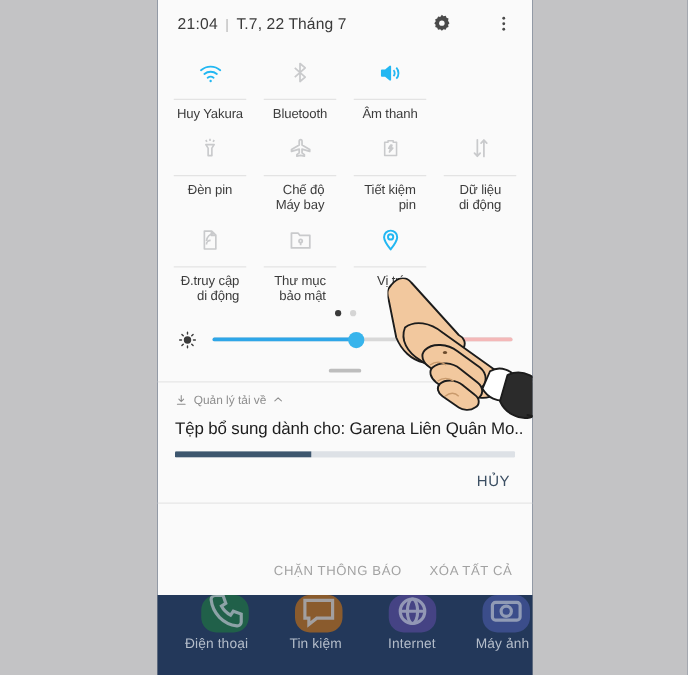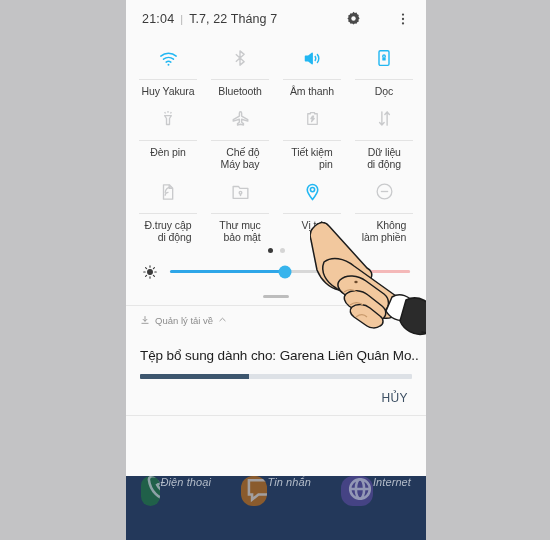--- a/index.html
+++ b/index.html
@@ -30,24 +30,23 @@
     left: 0; top: 476px;
     width: 300px; height: 64px;
     background: #23385a;
     display: flex;
     align-items: flex-start;
     justify-content: space-around;
     padding-top: 0px;
   }
   .dock-item {
     width: 70px;
-    display: flex; flex-direction: row;
-    align-items: flex-start;
+    display: flex; flex-direction: column;
+    align-items: flex-end;
     padding-top: 0px;
-    font-style: italic;
   }
   .dock-ico {
     width: 38px; height: 30px;
     border-radius: 12px;
     margin-bottom: 3px;
     position: relative;
     opacity: .62;
     overflow: hidden;
   }
   .dock-ico svg { position: absolute; left: 0; top: -6px; }
@@ -177,21 +176,21 @@
 
   .hr { height: 1px; background: #e6e6e6; }
 
   
   #notif { padding: 9px 14px 0; }
   #notif-app {
     display: flex; 
     gap: 5px;
     color: #8d8d8d;
     font-size: 9.5px;
-    margin-bottom: 21px;
+    margin-bottom: 7px;
   }
   #notif-title {
     font-size: 13.5px;
     color: #1c1c1c;
     letter-spacing: -.1px;
     margin-bottom: 11px;
     white-space: nowrap;
     text-align: right;
   }
   #notif-track {
@@ -252,34 +251,43 @@
         </div>
         <div class="dock-label">Điện thoại</div>
       </div>
 
       <div class="dock-item">
         <div class="dock-ico" style="background:#c97112">
           <svg width="38" height="38" viewBox="0 0 24 24" fill="none" stroke="#f0dfcb" stroke-width="1.6">
             <path d="M5 6.5h14v9H11l-4 3.2v-3.2H5z"></path>
           </svg>
         </div>
-        <div class="dock-label">Tin nhắn</div>
+        <div class="dock-label">Tin kiệm</div>
       </div>
 
       <div class="dock-item">
         <div class="dock-ico" style="background:#5a4b9e">
           <svg width="38" height="38" viewBox="0 0 24 24" fill="none" stroke="#d6d1ee" stroke-width="1.6">
             <circle cx="12" cy="12" r="6.2"></circle>
             <ellipse cx="12" cy="12" rx="2.6" ry="6.2"></ellipse>
             <path d="M6 12h12"></path>
           </svg>
         </div>
         <div class="dock-label">Internet</div>
       </div>
 
+      <div class="dock-item">
+        <div class="dock-ico" style="background:#4a5aa8">
+          <svg width="38" height="38" viewBox="0 0 24 24" fill="none" stroke="#d3d8ee" stroke-width="1.6">
+            <rect x="5" y="7.5" width="14" height="9" rx="1.6"></rect>
+            <circle cx="12" cy="12" r="2.6"></circle>
+          </svg>
+        </div>
+        <div class="dock-label">Máy ảnh</div>
+      </div>
 
     </div>
 
     <div id="panel">
 
       <div id="qs-header">
         <div id="qs-clockwrap">
           <span id="qs-time">21:04</span>
           <span id="qs-sep">|</span>
           <span id="qs-date">T.7, 22 Tháng 7</span>
@@ -330,31 +338,20 @@
               <svg width="21" height="21" viewBox="0 0 24 24" fill="none" stroke="currentColor" stroke-width="1.7" stroke-linejoin="round">
                 <path d="M4 9.5h3.2L11.6 6v12L7.2 14.5H4z" fill="currentColor"></path>
                 <path d="M14.6 9.3a3.8 3.8 0 0 1 0 5.4"></path>
                 <path d="M17.2 7a7.3 7.3 0 0 1 0 10"></path>
               </svg>
             </div>
             <div class="tile-rule"></div>
             <div class="tile-label">Âm thanh</div>
           </div>
 
-          <div class="tile on">
-            <div class="tile-ico">
-              <svg width="20" height="20" viewBox="0 0 24 24" fill="none" stroke="currentColor" stroke-width="1.7">
-                <rect x="6" y="3.2" width="12" height="17.6" rx="1.6"></rect>
-                <rect x="10" y="11" width="4" height="4" rx=".6" fill="currentColor" stroke="none"></rect>
-                <path d="M10.6 11V9.6a1.4 1.4 0 0 1 2.8 0V11"></path>
-              </svg>
-            </div>
-            <div class="tile-rule"></div>
-            <div class="tile-label">Dọc</div>
-          </div>
         </div>
 
         <div class="tile-row">
           <div class="tile">
             <div class="tile-ico">
               <svg width="20" height="20" viewBox="0 0 24 24" fill="none" stroke="currentColor" stroke-width="1.6" stroke-linejoin="round">
                 <path d="M8 8h8l-2.2 3.4v7.2h-3.6v-7.2z"></path>
                 <path d="M12 2.4v2.2M8 3.6l1 1.8M16 3.6l-1 1.8"></path>
               </svg>
             </div>
@@ -429,31 +426,20 @@
             <div class="tile-ico">
               <svg width="21" height="21" viewBox="0 0 24 24" fill="none" stroke="currentColor" stroke-width="1.8" stroke-linejoin="round">
                 <path d="M12 21.2c3.9-5 6-8.2 6-11.2a6 6 0 1 0-12 0c0 3 2.1 6.2 6 11.2z"></path>
                 <circle cx="12" cy="9.8" r="2.4"></circle>
               </svg>
             </div>
             <div class="tile-rule"></div>
             <div class="tile-label">Vị trí</div>
           </div>
 
-          <div class="tile">
-            <div class="tile-ico">
-              <svg width="21" height="21" viewBox="0 0 24 24" fill="none" stroke="currentColor" stroke-width="1.5">
-                <circle cx="12" cy="12" r="8.4"></circle>
-                <path d="M7.8 12h8.4"></path>
-              </svg>
-            </div>
-            <div class="tile-rule"></div>
-            <div class="tile-label">Không
-làm phiền</div>
-          </div>
         </div>
       </div>
 
       <div id="qs-dots">
         <div class="dot active"></div>
         <div class="dot"></div>
       </div>
 
       <div id="bright">
         <div id="bright-ico">
@@ -492,20 +478,24 @@
         <div id="notif-track">
           <div id="notif-fill" style="width: 40%; background: rgb(61, 86, 110);"></div>
         </div>
         <div id="notif-actions">
           <div id="notif-cancel">HỦY</div>
         </div>
       </div>
 
       <div class="hr"></div>
 
+      <div id="qs-footer">
+        <div class="footer-btn">CHẶN THÔNG BÁO</div>
+        <div class="footer-btn">XÓA TẤT CẢ</div>
+      </div>
 
     </div>
 
     <svg id="hand" viewBox="0 0 130 118">
       <g stroke="#1c1c1c" stroke-width="1.5" stroke-linejoin="round" stroke-linecap="round">
         <path fill="#f2c89e" d="M4 10 C10 3, 16 3, 20 8 L58 50 C62 52, 64 56, 62 60 L30 72 C20 70, 12 62, 8 52 L2 22 C0 16, 1 13, 4 10 Z" transform="translate(-1,-4)"></path>
         <path fill="#f2c89e" d="M14 40 C22 34, 34 36, 44 44 L86 74 C92 79, 92 88, 86 93 C80 98, 70 97, 64 92 L26 66 C16 60, 10 50, 14 40 Z"></path>
         <path fill="#f2c89e" d="M30 58 C36 52, 48 53, 56 59 L74 72 C80 77, 80 85, 74 89 C68 93, 60 92, 55 88 L34 72 C28 68, 26 62, 30 58 Z"></path>
         <path fill="#f2c89e" d="M36 72 C42 67, 52 68, 58 73 L72 84 C77 88, 77 94, 72 97 C67 100, 60 99, 56 96 L39 84 C34 80, 33 75, 36 72 Z"></path>
         <path fill="#f2c89e" d="M42 85 C47 81, 55 82, 60 86 L70 94 C74 97, 74 102, 70 104 C66 107, 60 106, 57 104 L44 95 C40 92, 39 88, 42 85 Z"></path>

